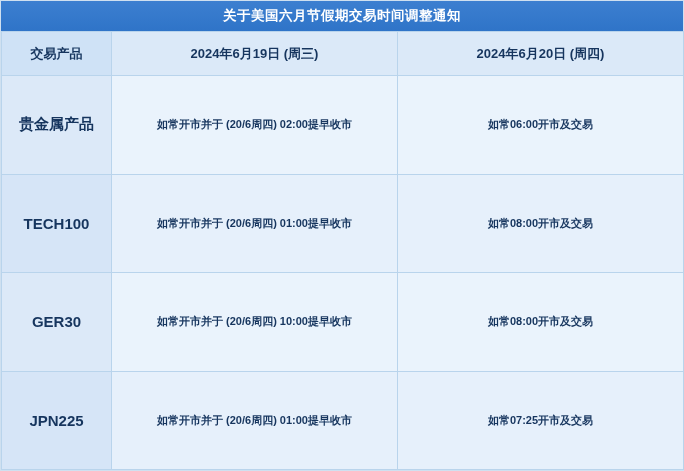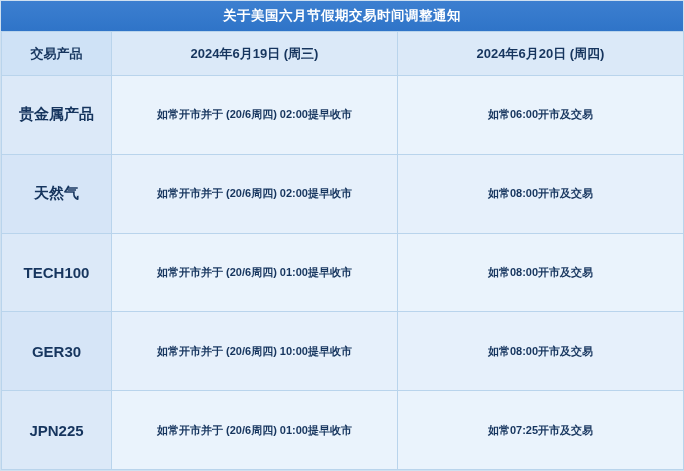--- a/index.html
+++ b/index.html
@@ -104,25 +104,20 @@
         <th>2024年6月20日 (周四)</th>
       </tr>
     </thead>
     <tbody>
       <tr>
         <td class="prod">贵金属产品</td>
         <td class="cell">如常开市并于 (20/6周四) 02:00提早收市</td>
         <td class="cell">如常06:00开市及交易</td>
       </tr>
       <tr>
-        <td class="prod">天然气</td>
-        <td class="cell">如常开市并于 (20/6周四) 02:00提早收市</td>
-        <td class="cell">如常08:00开市及交易</td>
-      </tr>
-      <tr>
         <td class="prod">TECH100</td>
         <td class="cell">如常开市并于 (20/6周四) 01:00提早收市</td>
         <td class="cell">如常08:00开市及交易</td>
       </tr>
       <tr>
         <td class="prod">GER30</td>
         <td class="cell">如常开市并于 (20/6周四) 10:00提早收市</td>
         <td class="cell">如常08:00开市及交易</td>
       </tr>
       <tr>

